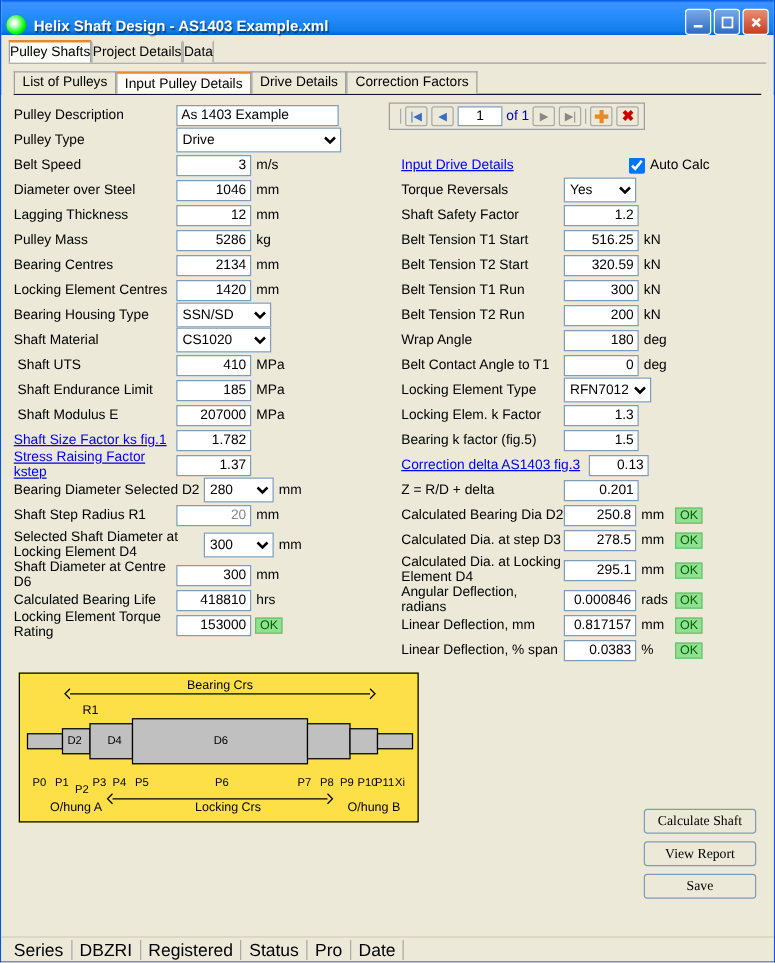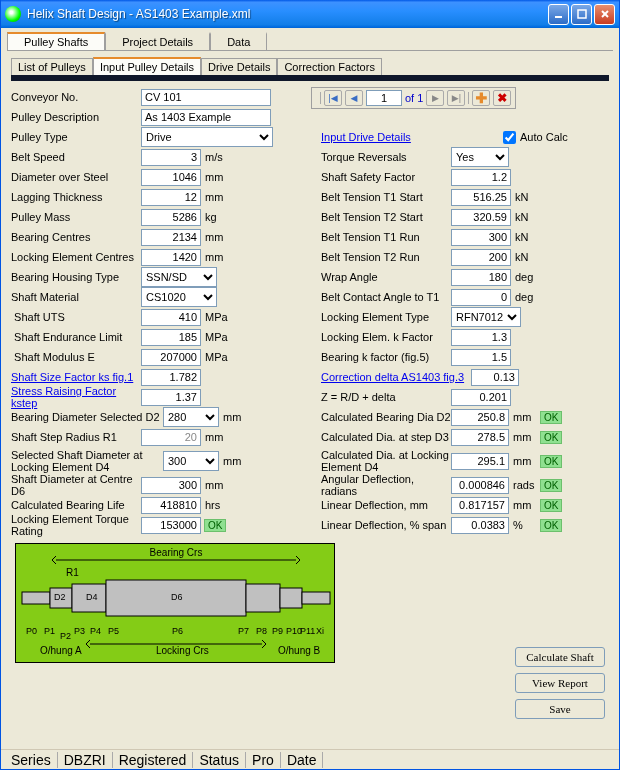--- a/index.html
+++ b/index.html
@@ -17,24 +17,24 @@
   background: #ece9d8;
   border: 1px solid #0054e3;
   border-top: none;
   display: flex;
   flex-direction: column;
 }
 .titlebar {
   height: 28px;
   background: linear-gradient(to bottom, #0058e6 0%, #3d91ff 8%, #288eff 40%, #127ee8 88%, #036fe2 95%, #0262d3 100%);
   display: flex;
-  align-items: center;
+  align-items: flex-end;
   padding: 0 4px;
   color: #fff;
-  font-weight: normal;
+  font-weight: bold;
   font-size: 12px;
 }
 .titlebar .app-icon {
   width: 16px;
   height: 16px;
   margin-right: 6px;
   display: inline-block;
   background: radial-gradient(circle at 40% 40%, #fff 10%, #00ff00 60%, #008000 100%);
   border-radius: 50%;
 }
@@ -70,35 +70,34 @@
 .tabs-outer {
   margin: 4px 6px 0 6px;
   display: flex;
   gap: 0;
   font-size: 11px;
   border-bottom: 1px solid #9f9f9f;
 }
 .tab-outer {
   border: 1px solid #9f9f9f;
   border-bottom: none;
-  padding: 2px 16px;
+  padding: 2px 0;
   background: #ece9d8;
   cursor: pointer;
 }
 .tab-outer.active {
   border-top: 2px solid #e68b2c;
   background: #fcfcf8;
 }
 .tab-outer:not(.active) { border-top: 2px solid #ece9d8; }
 .tabs-inner {
   margin: 6px 10px 0 10px;
   display: flex;
   font-size: 11px;
-  border-bottom: 6px solid #0f172a;
-  align-items: flex-end;
+  border-bottom: 1px solid #0f172a;
 }
 .tab-inner {
   border: 1px solid #9f9f9f;
   border-bottom: none;
   padding: 2px 6px;
   background: #ece9d8;
   cursor: pointer;
 }
 .tab-inner.active {
   border-top: 2px solid #e68b2c;
@@ -181,21 +180,21 @@
   color: #006000;
   font-size: 10px;
   padding: 0 3px;
   margin-left: 3px;
 }
 .diagram {
   margin: 8px 4px 4px 4px;
   width: 320px;
   height: 120px;
   border: 1px solid #000;
-  background: #84cc16;
+  background: #fde047;
   position: relative;
   font-size: 10px;
   text-decoration: underline;
 }
 .btn {
   border: 1px solid #7f9db9;
   background: #ece9d8;
   border-radius: 3px;
   padding: 3px 10px;
   font-size: 11px;
@@ -279,24 +278,20 @@
         <div class="nbtn" style="color:#888">▶</div>
         <div class="nbtn" style="color:#888">▶|</div>
         <span class="vbar"></span>
         <div class="nbtn plus">✚</div>
         <div class="nbtn x">✖</div>
       </div>
     </div>
 
     <div class="twocol">
       <div class="col-l">
-        <div class="row">
-            <span class="lbl">Conveyor No.</span>
-          <input class="txt w130" value="CV 101" style="">
-          </div>
         <div class="row">
             <span class="lbl">Pulley Description</span>
           <input class="txt w130" value="As 1403 Example" style="">
           </div>
         <div class="row">
             <span class="lbl">Pulley Type</span>
           <select class="dd w130"><option>Drive</option></select>
           </div>
         <div class="row">
             <span class="lbl">Belt Speed</span>

